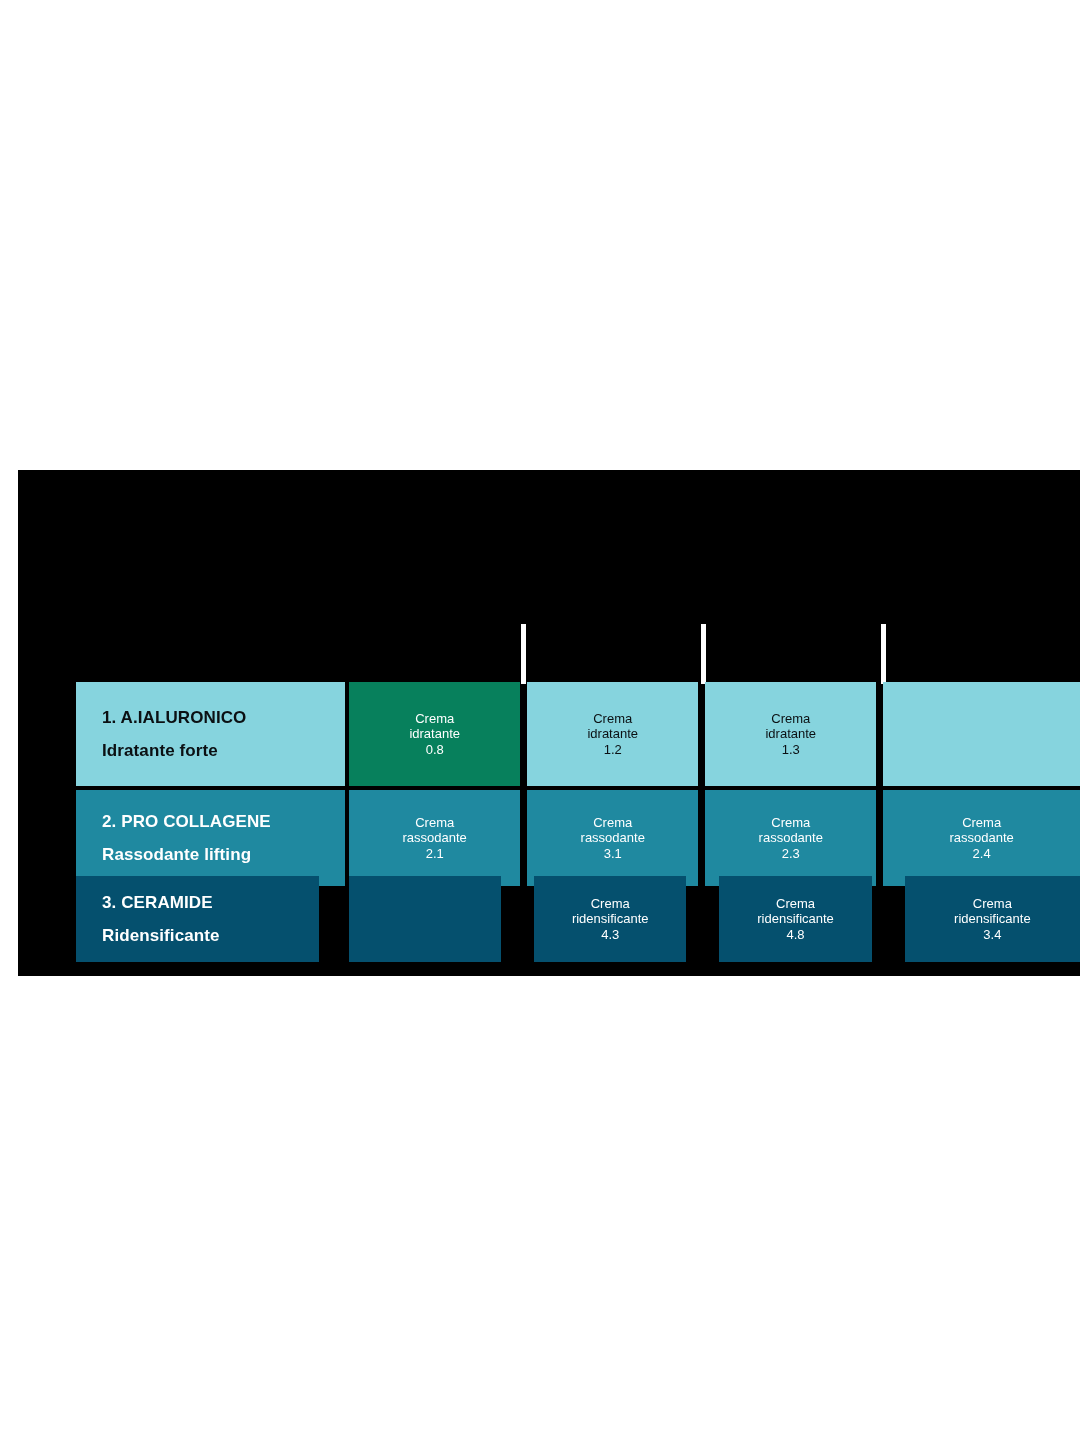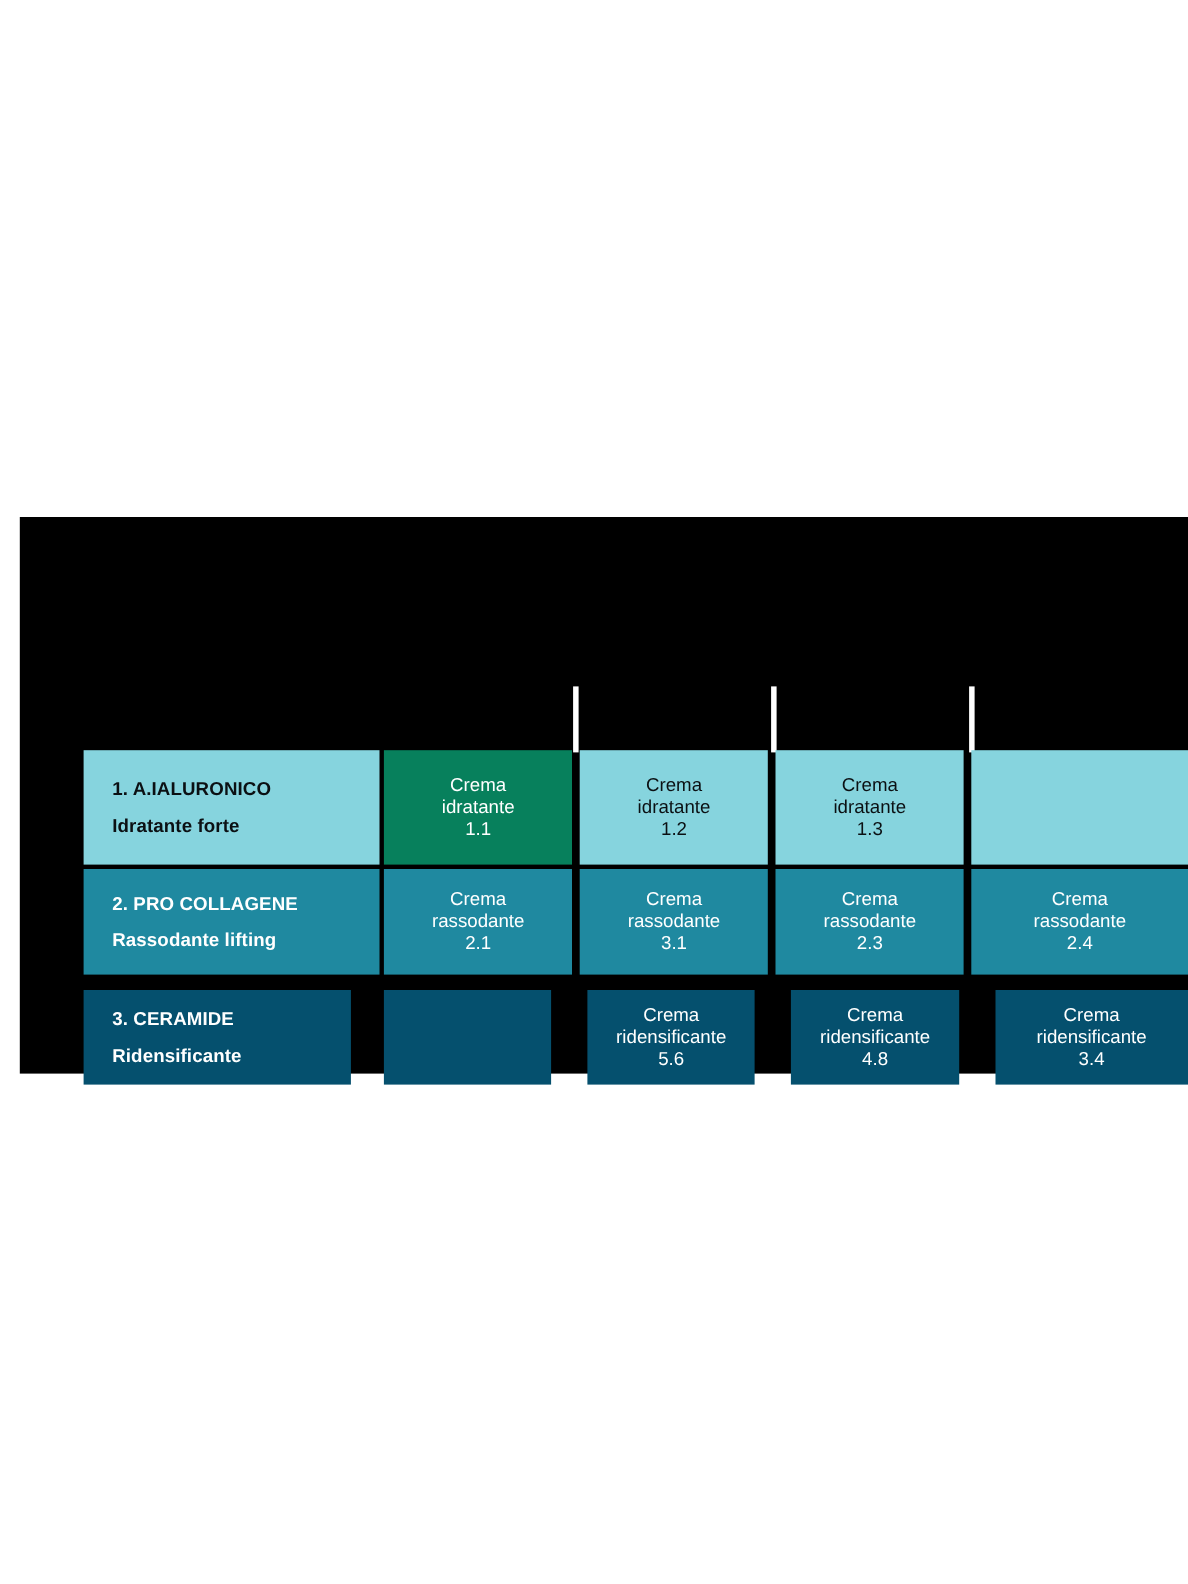--- a/index.html
+++ b/index.html
@@ -47,21 +47,21 @@
     text-decoration: underline;
   }
   .matrix-row {
     position: absolute;
     left: 0;
     width: 100%;
     display: flex;
   }
   #row-0 { top: 0px;   height: 104px; }
   #row-1 { top: 108px; height: 96px;  }
-  #row-2 { top: 218px; height: 86px; gap: 26px;  }
+  #row-2 { top: 194px; height: 86px; gap: 26px;  }
 
   .cell {
     box-sizing: border-box;
     display: flex;
     flex-direction: column;
     align-items: center;
     justify-content: center;
     text-align: center;
     line-height: 1.16;
   }
@@ -80,21 +80,21 @@
     font-size: 17px;
     letter-spacing: 0.1px;
     white-space: nowrap;
   }
   .cell-label .lbl-line + .lbl-line { margin-top: 13px; }
 
   
   .cell-prod {
     width: 173px;
     margin-right: 7px;
-    font-size: 17px;
+    font-size: 13px;
   }
   .cell-prod:last-child { margin-right: 0; width: 199px; }
   .cell-prod .p-line { display: block; }
 
   
   .theme-cyan  { background: #86d4de; color: #0b1013; }
   .theme-teal  { background: #1f89a0; color: #ffffff; }
   .theme-deep  { background: #05506e; color: #ffffff; }
   .theme-green { background: #07805c; color: #ffffff; }
 
@@ -112,21 +112,21 @@
 <div id="matrix">
 
   <div class="matrix-row" id="row-0">
     <div class="cell cell-label theme-cyan">
       <span class="lbl-line">1. A.IALURONICO</span>
       <span class="lbl-line">Idratante forte</span>
     </div>
     <div class="cell cell-prod theme-green">
       <span class="p-line">Crema</span>
       <span class="p-line">idratante</span>
-      <span class="p-line">1.1</span>
+      <span class="p-line">0.8</span>
     </div>
     <div class="cell cell-prod theme-cyan">
       <span class="p-line">Crema</span>
       <span class="p-line">idratante</span>
       <span class="p-line">1.2</span>
     </div>
     <div class="cell cell-prod theme-cyan">
       <span class="p-line">Crema</span>
       <span class="p-line">idratante</span>
       <span class="p-line">1.3</span>
@@ -171,21 +171,21 @@
       <span class="lbl-line">Ridensificante</span>
     </div>
     <div class="cell cell-prod theme-deep empty-cell">
       <span class="p-line"></span>
       <span class="p-line"></span>
       <span class="p-line"></span>
     </div>
     <div class="cell cell-prod theme-deep">
       <span class="p-line">Crema</span>
       <span class="p-line">ridensificante</span>
-      <span class="p-line">5.6</span>
+      <span class="p-line">4.3</span>
     </div>
     <div class="cell cell-prod theme-deep">
       <span class="p-line">Crema</span>
       <span class="p-line">ridensificante</span>
       <span class="p-line">4.8</span>
     </div>
     <div class="cell cell-prod theme-deep">
       <span class="p-line">Crema</span>
       <span class="p-line">ridensificante</span>
       <span class="p-line">3.4</span>

